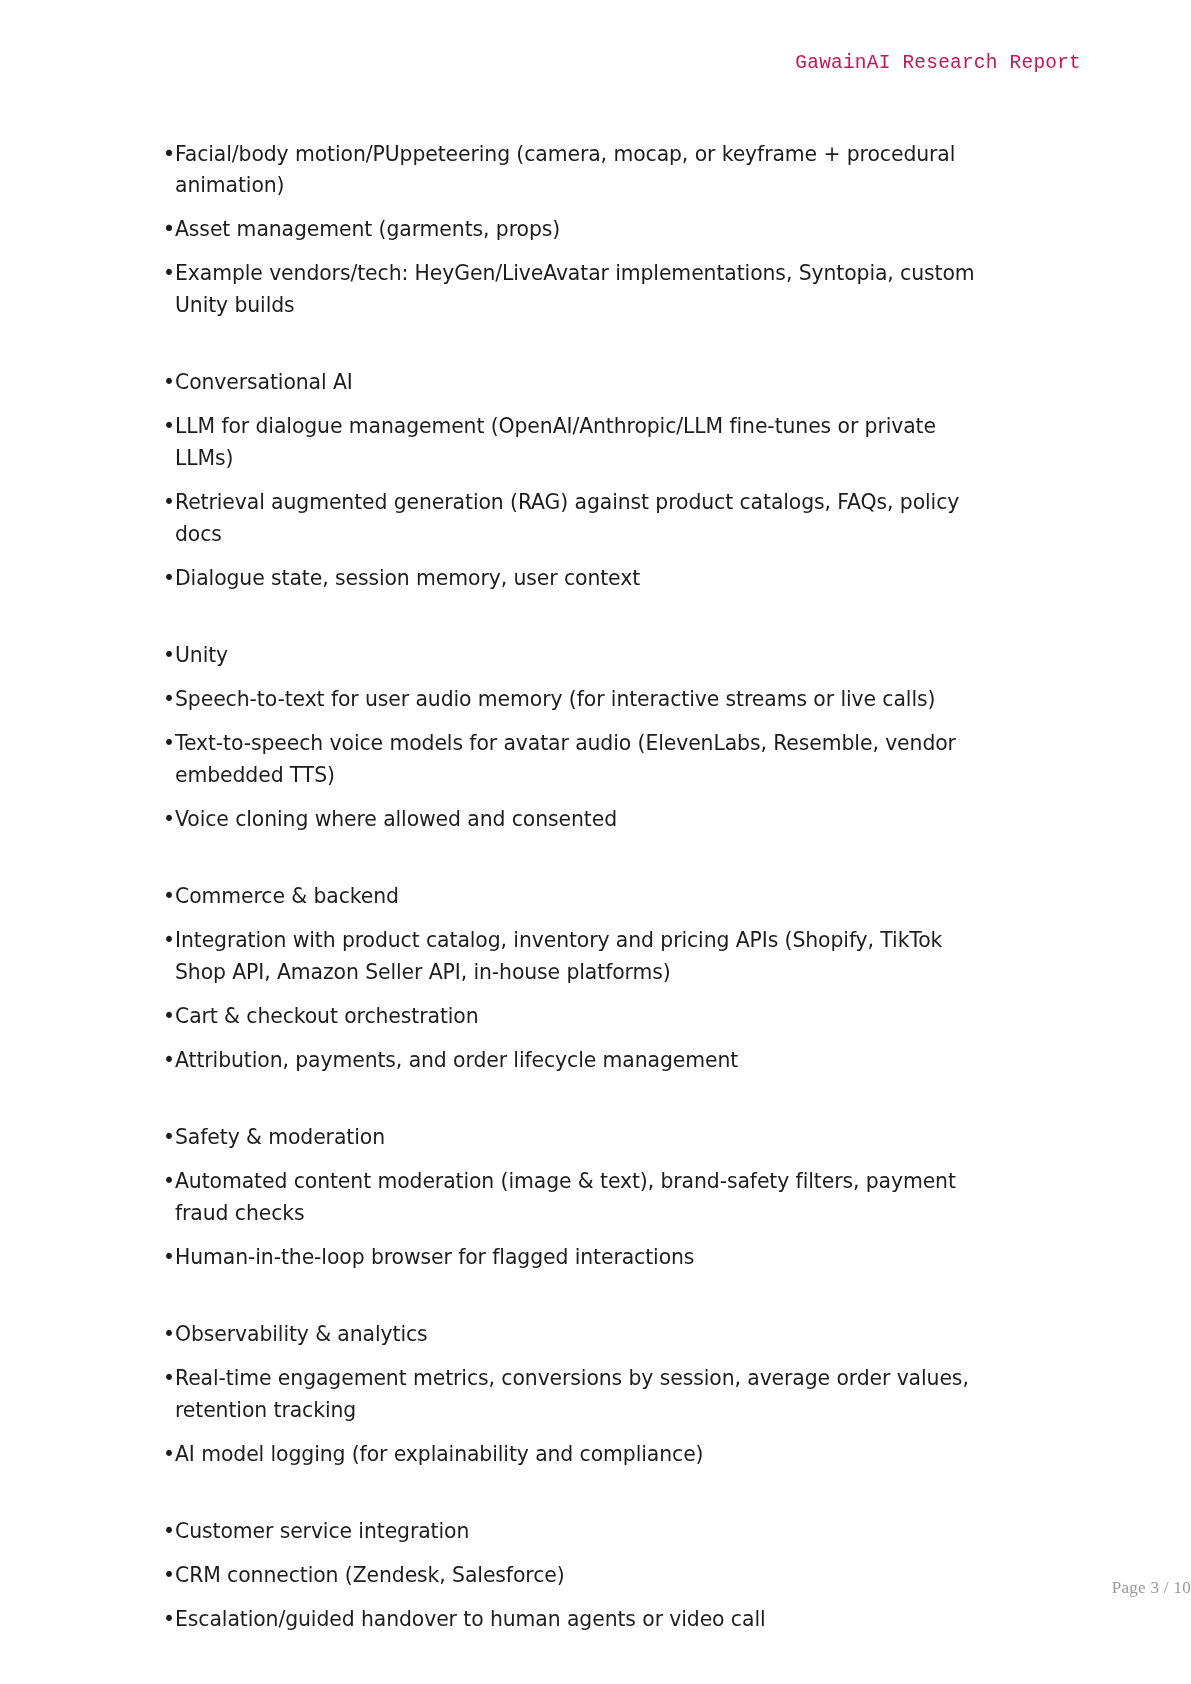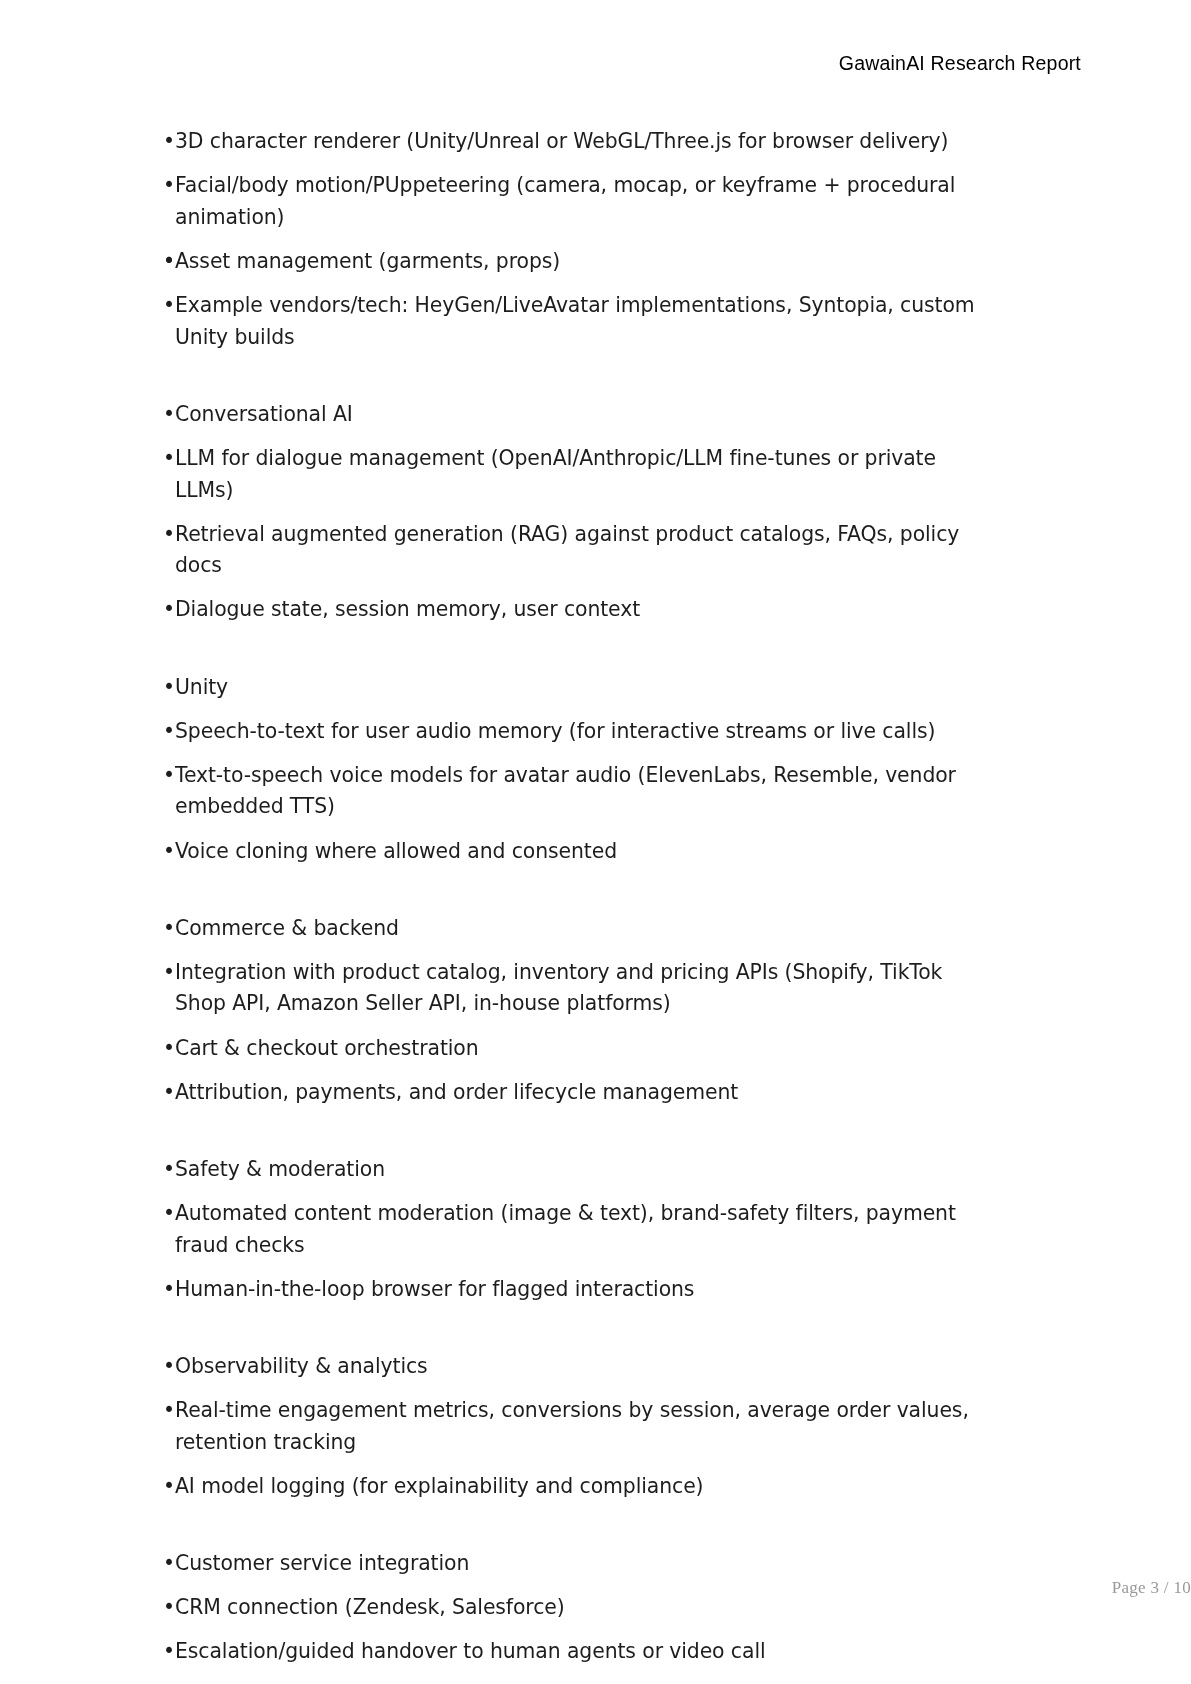--- a/index.html
+++ b/index.html
@@ -20,23 +20,23 @@
     width: 1191px;
     height: 1684px;
     box-sizing: border-box;
   }
   .running-header {
     position: absolute;
     top: 52px;
     left: 8px;
     right: 110px;
     text-align: right;
-    font-family: Liberation Sans, sans-serif;
+    font-family: Liberation Mono, monospace;
     font-size: 19.5px;
-    color: #000000;
+    color: #be185d;
     letter-spacing: 0.2px;
   }
   .content {
     position: absolute;
     top: 126px;
     left: 163px;
     width: 812px;
   }
   .bullet-list {
     list-style: none;
@@ -79,21 +79,21 @@
 </head>
 <body>
 
 <div class="page">
 
   <div class="running-header">GawainAI Research Report</div>
 
   <div class="content">
     <div id="groups-root">
         <ul class="bullet-list">
-          <li class="bullet-item"><span class="dot">•</span><span>3D character renderer (Unity/Unreal or WebGL/Three.js for browser delivery)</span></li>
+          <li class="bullet-item"><span class="dot">•</span></li>
           <li class="bullet-item"><span class="dot">•</span><span>Facial/body motion/PUppeteering (camera, mocap, or keyframe + procedural animation)</span></li>
           <li class="bullet-item"><span class="dot">•</span></li>
           <li class="bullet-item"><span class="dot">•</span><span>Asset management (garments, props)</span></li>
           <li class="bullet-item"><span class="dot">•</span><span>Example vendors/tech: HeyGen/LiveAvatar implementations, Syntopia, custom Unity builds</span></li>
         </ul>
         <div class="group-gap"></div>
         <ul class="bullet-list">
           <li class="bullet-item"><span class="dot">•</span><span>Conversational AI</span></li>
           <li class="bullet-item"><span class="dot">•</span><span>LLM for dialogue management (OpenAI/Anthropic/LLM fine-tunes or private LLMs)</span></li>
           <li class="bullet-item"><span class="dot">•</span><span>Retrieval augmented generation (RAG) against product catalogs, FAQs, policy docs</span></li>

